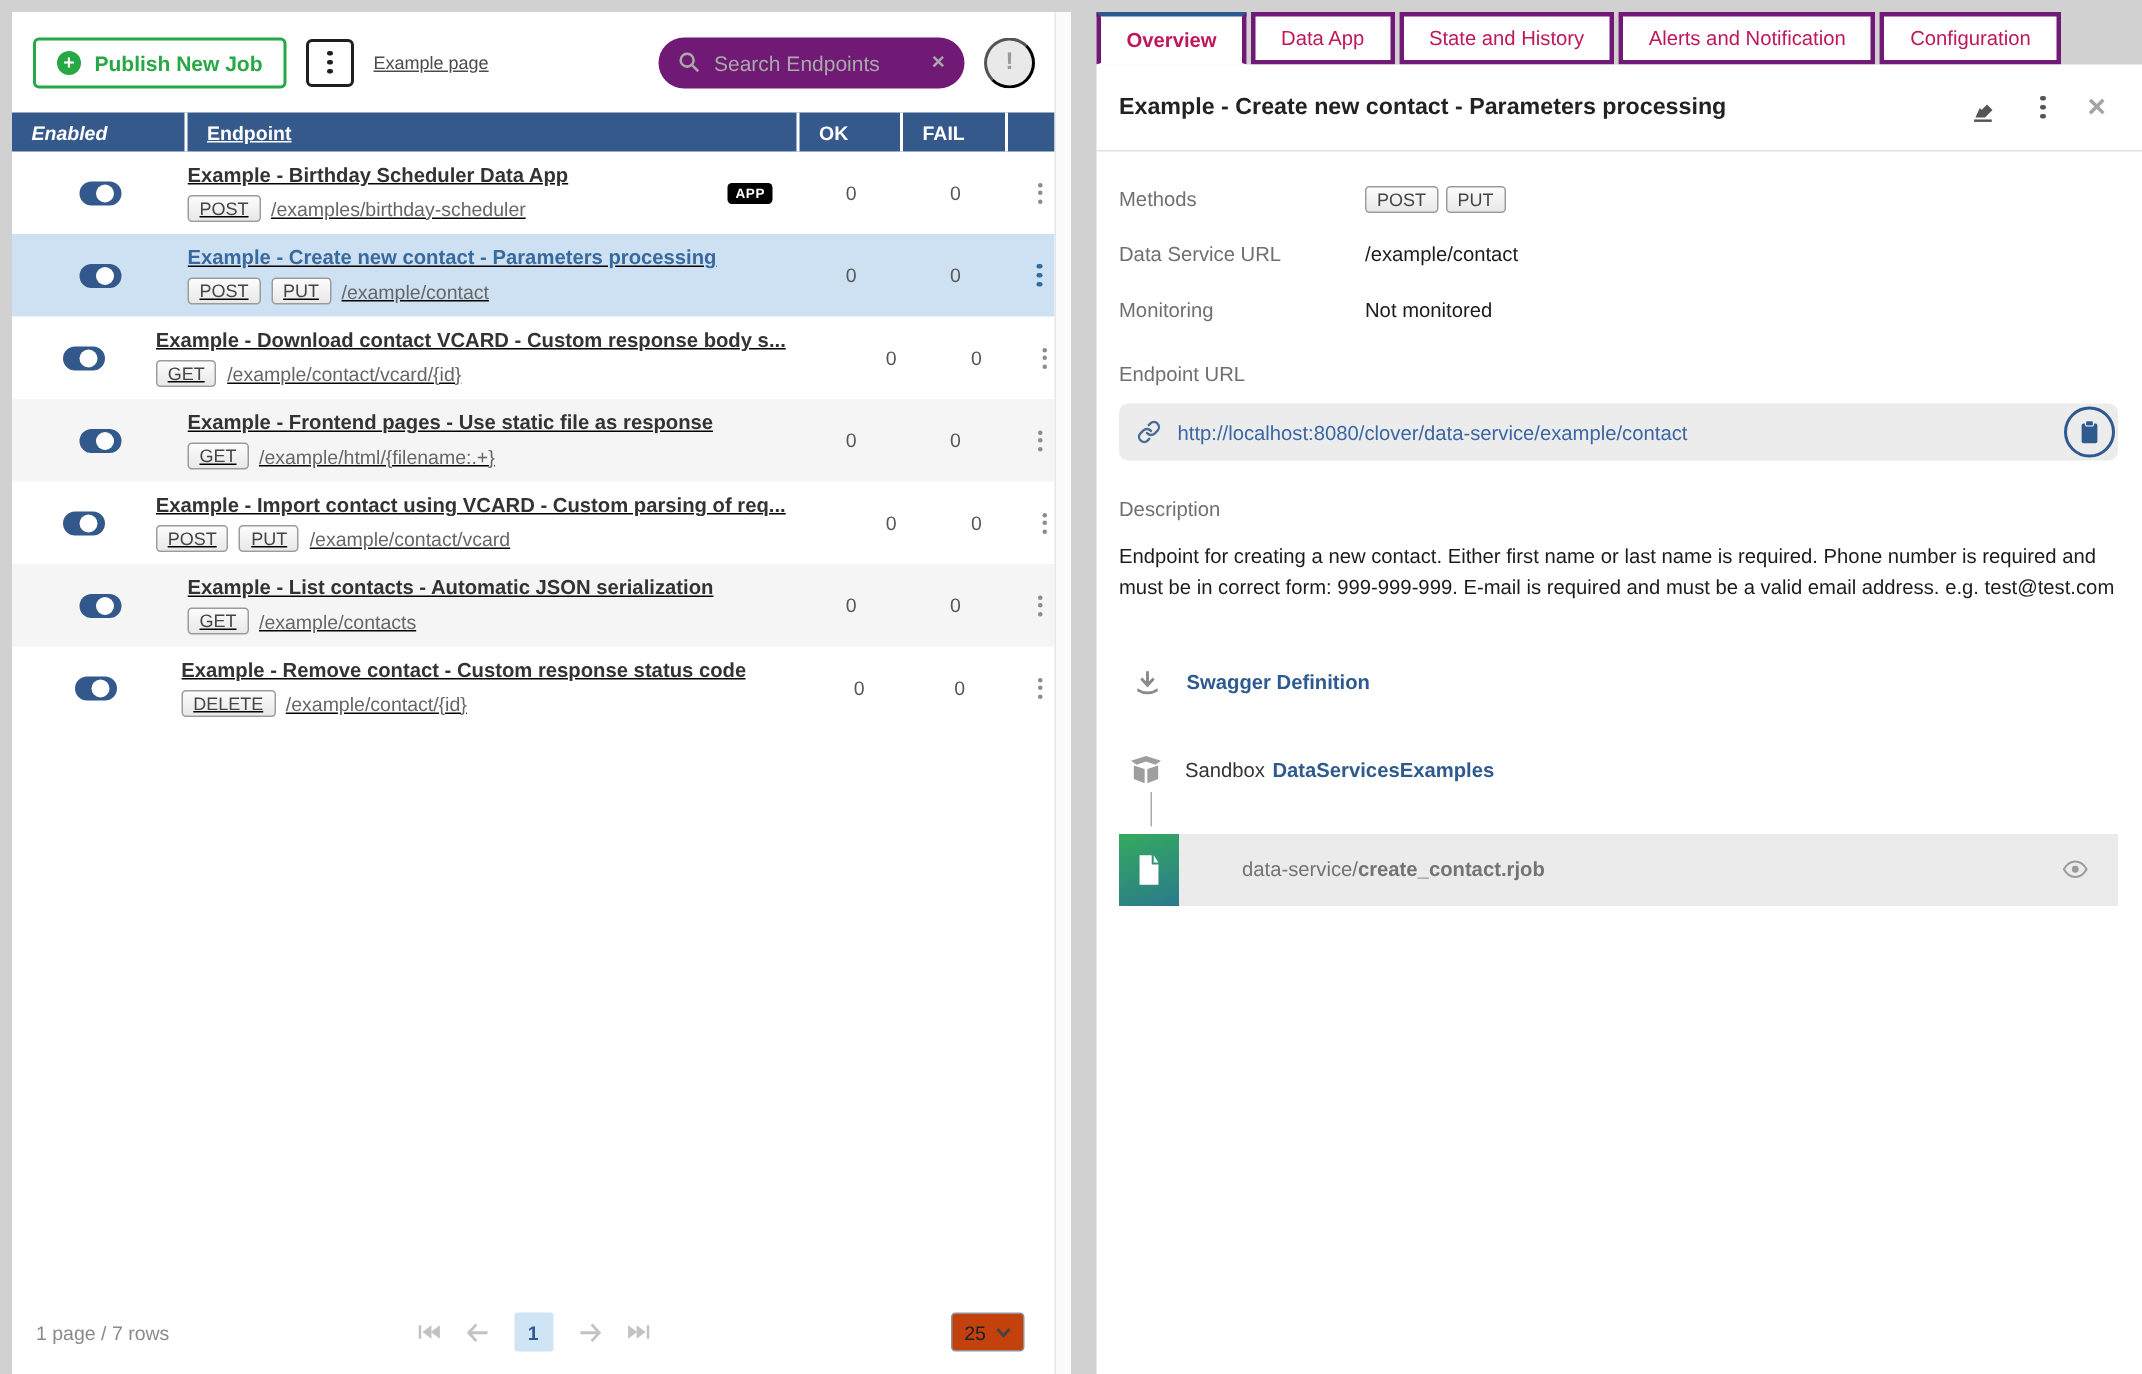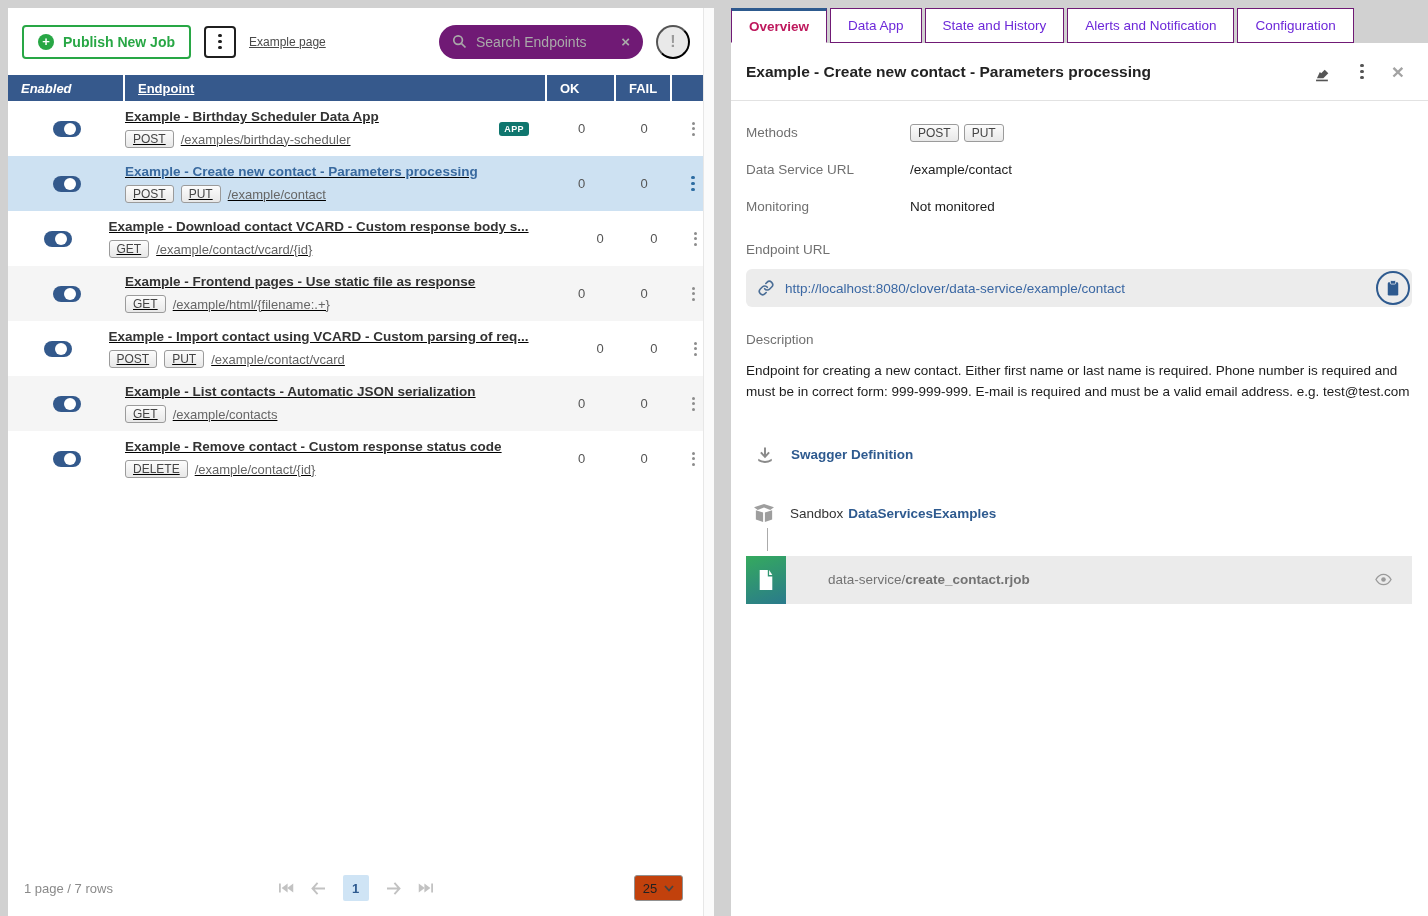--- a/index.html
+++ b/index.html
@@ -22,57 +22,57 @@
   .search-pill { margin-left:auto; width:204px; height:34px; border-radius:17px; background:#701a75;
                  display:flex; align-items:center; padding:0 13px; gap:9px; }
   .search-placeholder { color:#a9a9a9; font-size:14px; flex:1; white-space:nowrap; }
   .search-clear { color:#a9a9a9; font-size:15px; font-weight:bold; cursor:pointer; line-height:1; }
   .btn-alert { width:34px; height:34px; border-radius:50%; background:#e9e9e9; color:#9a9a9a; font-weight:bold;
                font-size:16px; display:flex; align-items:center; justify-content:center; cursor:pointer; }
 
   .table-header { display:flex; background:#36598c; height:26px; }
   .th { color:#fff; font-weight:bold; font-size:13px; display:flex; align-items:center; padding-left:13px;
         border-right:2px solid #fff; }
-  .c-enabled { width:117px;font-style:italic; } .c-endpoint { flex:1;text-decoration:underline; } .c-ok { width:69px; } .c-fail { width:56px; } .c-menu { width:42px; }
+  .c-enabled { width:117px;font-style:italic; } .c-endpoint { flex:1;text-decoration:underline; } .c-ok { width:69px; } .c-fail { width:70px; } .c-menu { width:42px; }
   .th.c-menu { border-right:none; padding-left:0; }
 
   .row { display:flex; height:55px; align-items:center; cursor:pointer; }
   .row.alt { background:#f5f5f5; }
   .row.selected { background:#cde1f2; }
   .row .c-enabled { display:flex; justify-content:center; }
   .toggle { width:28px; height:16px; border-radius:8px; background:#33598c; position:relative; cursor:pointer; }
   .toggle .knob { position:absolute; left:11px; top:2px; width:12px; height:12px; border-radius:50%; background:#fff; }
   .row .c-endpoint { position:relative; padding-right:42px; }
   .row-title { font-weight:bold; font-size:13.5px; color:#333; display:block; margin-bottom:6px;
                white-space:nowrap; overflow:hidden; }
   .row.selected .row-title { color:#38699f; }
   .line2 { display:flex; align-items:center; gap:7px; font-size:13px; color:#666; }
   .m-badge { border:1px solid #9b9b9b; border-radius:3px; background:linear-gradient(#fcfcfc,#e8e8e8);
              padding:1px 7px; font-size:12px; color:#444; }
-  .app-badge { position:absolute; right:18px; top:50%; transform:translateY(-50%); background:#0f766e; color:#fff;
+  .app-badge { position:absolute; right:18px; top:50%; transform:translateY(-50%); background:#000000; color:#fff;
                font-size:9px; font-weight:bold; padding:2px 5px; border-radius:3px; letter-spacing:.4px; }
   .row .c-ok, .row .c-fail { text-align:center; color:#555; font-size:13px; }
   .kebab { display:flex; flex-direction:column; gap:2.5px; align-items:center; cursor:pointer; padding:6px; }
   .kebab i { width:3px; height:3px; border-radius:50%; background:#8c8c8c; display:block; }
   .row.selected .kebab i { background:#2d6ca2; width:3.5px; height:3.5px; }
 
   .footer { position:absolute; left:0; right:11px; bottom:0; height:48px; display:flex; align-items:center;
             padding:0 20px 8px 16px; }
   .summary { color:#8a8a8a; font-size:13px; }
   .pager { position:absolute; left:50%; transform:translateX(-50%); display:flex; align-items:center; gap:17px; }
   .pg-btn { cursor:pointer; display:flex; align-items:center; }
   .page-current { width:26px; height:26px; background:#cfe4f5; color:#2e5a8f; font-weight:bold; font-size:13px;
                   display:flex; align-items:center; justify-content:center; border-radius:2px; cursor:pointer; }
   .size-select { margin-left:auto; width:49px; height:26px; border:1px solid #919191; border-radius:3px; background:#c2410c;
                  display:flex; align-items:center; justify-content:center; gap:7px; font-size:13px; color:#222; cursor:pointer; }
 
   
   .tabs { position:absolute; left:731px; top:8px; display:flex; }
-  .tab { height:35px; background:#fff; border:1px solid #701a75; display:flex; align-items:center;
-         padding:0 17px; font-size:13.5px; color:#6d28d9; margin-right:3px; cursor:pointer; white-space:nowrap; }
+  .tab { height:35px; background:#fff; border:3px solid #701a75; display:flex; align-items:center;
+         padding:0 17px; font-size:13.5px; color:#be185d; margin-right:3px; cursor:pointer; white-space:nowrap; }
   .tab.active { border-top:3px solid #2d5a8e; border-bottom:1px solid #fff; color:#be185d; font-weight:bold; }
 
   .right-panel { position:absolute; left:731px; top:43px; right:0; bottom:0; background:#fff; }
   .panel-header { display:flex; align-items:center; padding:0 24px 0 15px; height:58px; border-bottom:1px solid #e2e2e2; }
   .panel-title { font-size:15.5px; font-weight:bold; color:#222; flex:1; }
   .hdr-icon { margin-left:28px; cursor:pointer; display:flex; align-items:center; }
   .hdr-kebab { display:flex; flex-direction:column; gap:2.5px; }
   .hdr-kebab i { width:3.5px; height:3.5px; border-radius:50%; background:#555; display:block; }
   .hdr-close { color:#a3a3a3; font-size:21px; line-height:1; font-weight:bold; }
 

